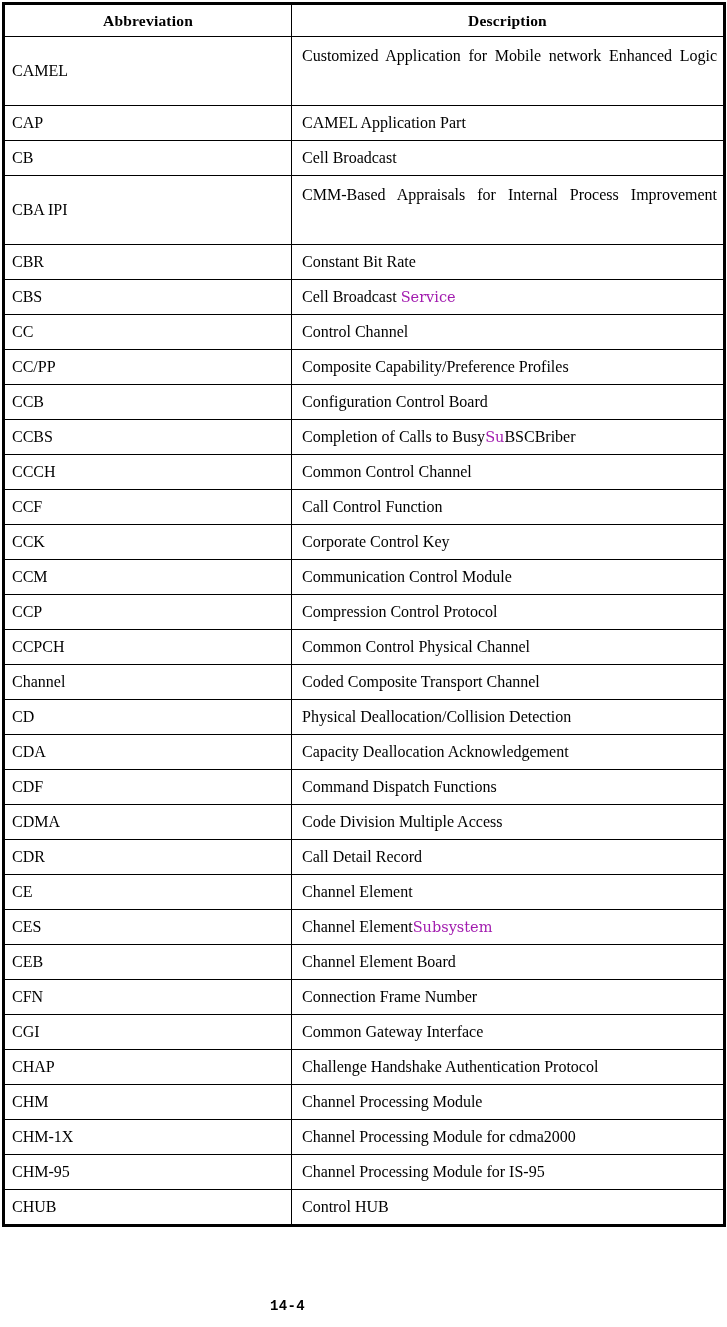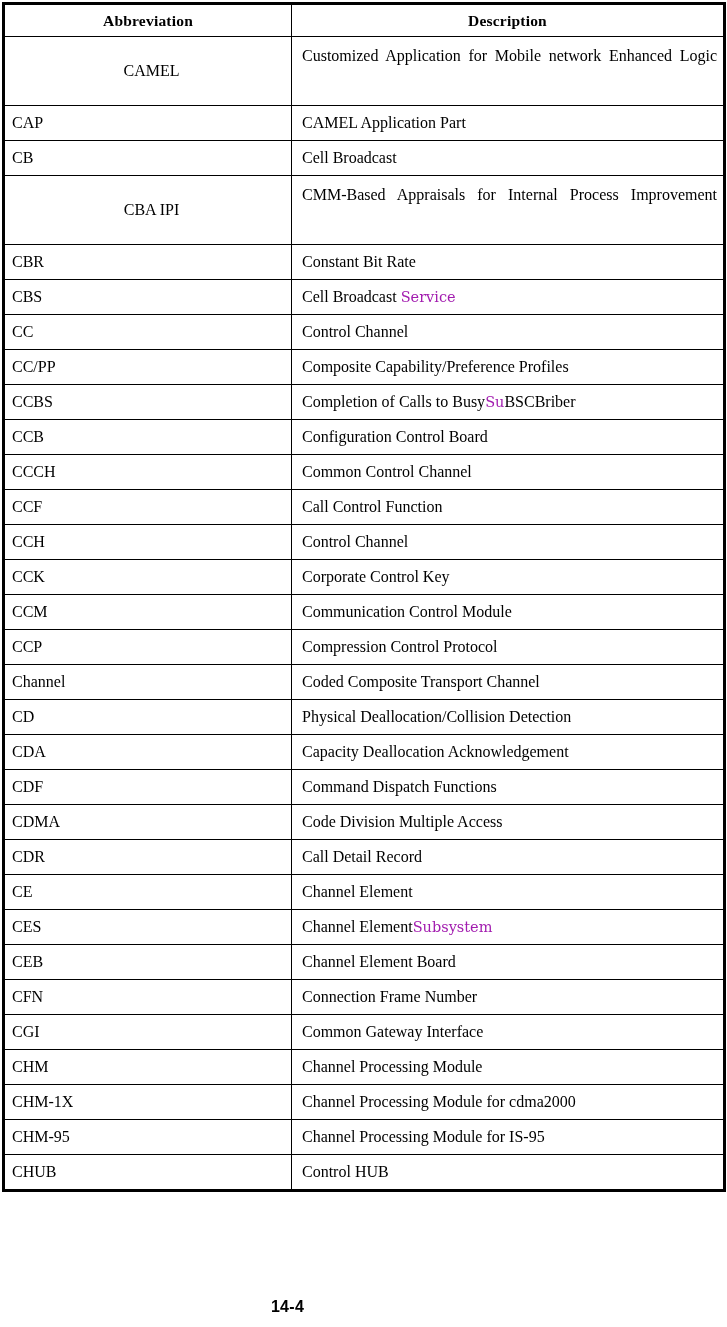--- a/index.html
+++ b/index.html
@@ -93,43 +93,42 @@
     padding-bottom: 4px;
     padding-right: 6px;
   }
   tbody tr.row-tall td.desc-cell::after {
     content: "";
     display: inline-block;
     width: 100%;
   }
   tbody tr.row-tall td.abbr-cell {
     vertical-align: middle;
-    text-align: center;
   }
 
   tbody tr.row-single td {
     height: 22px;
   }
 
   
   .alt-face {
     font-family: "DejaVu Serif", "Liberation Serif", serif;
     font-size: 14.5px;
     color: #a21caf;
   }
 
   .page-number {
     position: absolute;
     left: 0;
     top: 1298px;
     width: 575px;
     text-align: center;
-    font-size: 16px;
+    font-size: 14px;
     font-weight: bold;
-    font-family: Liberation Sans, sans-serif;
+    font-family: Liberation Mono, monospace;
     letter-spacing: 0.3px;
   }
 </style>
 </head>
 <body>
 
 <div class="page">
 
   <div class="table-wrap">
     <table class="abbr-table">
@@ -170,52 +169,52 @@
           </tr>
           <tr class="row-single">
             <td class="abbr-cell">CC</td>
             <td class="desc-cell">Control Channel</td>
           </tr>
           <tr class="row-single">
             <td class="abbr-cell">CC/PP</td>
             <td class="desc-cell">Composite Capability/Preference Profiles</td>
           </tr>
           <tr class="row-single">
+            <td class="abbr-cell">CCB</td>
+            <td class="desc-cell">Configuration Control Board</td>
+          </tr>
+          <tr class="row-single">
             <td class="abbr-cell">CCBS</td>
             <td class="desc-cell">Completion of Calls to Busy<span class="alt-face">Su</span>BSCBriber</td>
           </tr>
           <tr class="row-single">
-            <td class="abbr-cell">CCB</td>
-            <td class="desc-cell">Configuration Control Board</td>
-          </tr>
-          <tr class="row-single">
             <td class="abbr-cell">CCCH</td>
             <td class="desc-cell">Common Control Channel</td>
           </tr>
           <tr class="row-single">
             <td class="abbr-cell">CCF</td>
             <td class="desc-cell">Call Control Function</td>
           </tr>
           <tr class="row-single">
-            <td class="abbr-cell">CCH</td>
-            <td class="desc-cell">Control Channel</td>
-          </tr>
-          <tr class="row-single">
             <td class="abbr-cell">CCK</td>
             <td class="desc-cell">Corporate Control Key</td>
           </tr>
           <tr class="row-single">
             <td class="abbr-cell">CCM</td>
             <td class="desc-cell">Communication Control Module</td>
           </tr>
           <tr class="row-single">
             <td class="abbr-cell">CCP</td>
             <td class="desc-cell">Compression Control Protocol</td>
           </tr>
           <tr class="row-single">
+            <td class="abbr-cell">CCPCH</td>
+            <td class="desc-cell">Common Control Physical Channel</td>
+          </tr>
+          <tr class="row-single">
             <td class="abbr-cell">Channel</td>
             <td class="desc-cell">Coded Composite Transport Channel</td>
           </tr>
           <tr class="row-single">
             <td class="abbr-cell">CD</td>
             <td class="desc-cell">Physical Deallocation/Collision Detection</td>
           </tr>
           <tr class="row-single">
             <td class="abbr-cell">CDA</td>
             <td class="desc-cell">Capacity Deallocation Acknowledgement</td>
@@ -244,20 +243,24 @@
             <td class="abbr-cell">CEB</td>
             <td class="desc-cell">Channel Element Board</td>
           </tr>
           <tr class="row-single">
             <td class="abbr-cell">CFN</td>
             <td class="desc-cell">Connection Frame Number</td>
           </tr>
           <tr class="row-single">
             <td class="abbr-cell">CGI</td>
             <td class="desc-cell">Common Gateway Interface</td>
+          </tr>
+          <tr class="row-single">
+            <td class="abbr-cell">CHAP</td>
+            <td class="desc-cell">Challenge Handshake Authentication Protocol</td>
           </tr>
           <tr class="row-single">
             <td class="abbr-cell">CHM</td>
             <td class="desc-cell">Channel Processing Module</td>
           </tr>
           <tr class="row-single">
             <td class="abbr-cell">CHM-1X</td>
             <td class="desc-cell">Channel Processing Module for cdma2000</td>
           </tr>
           <tr class="row-single">

